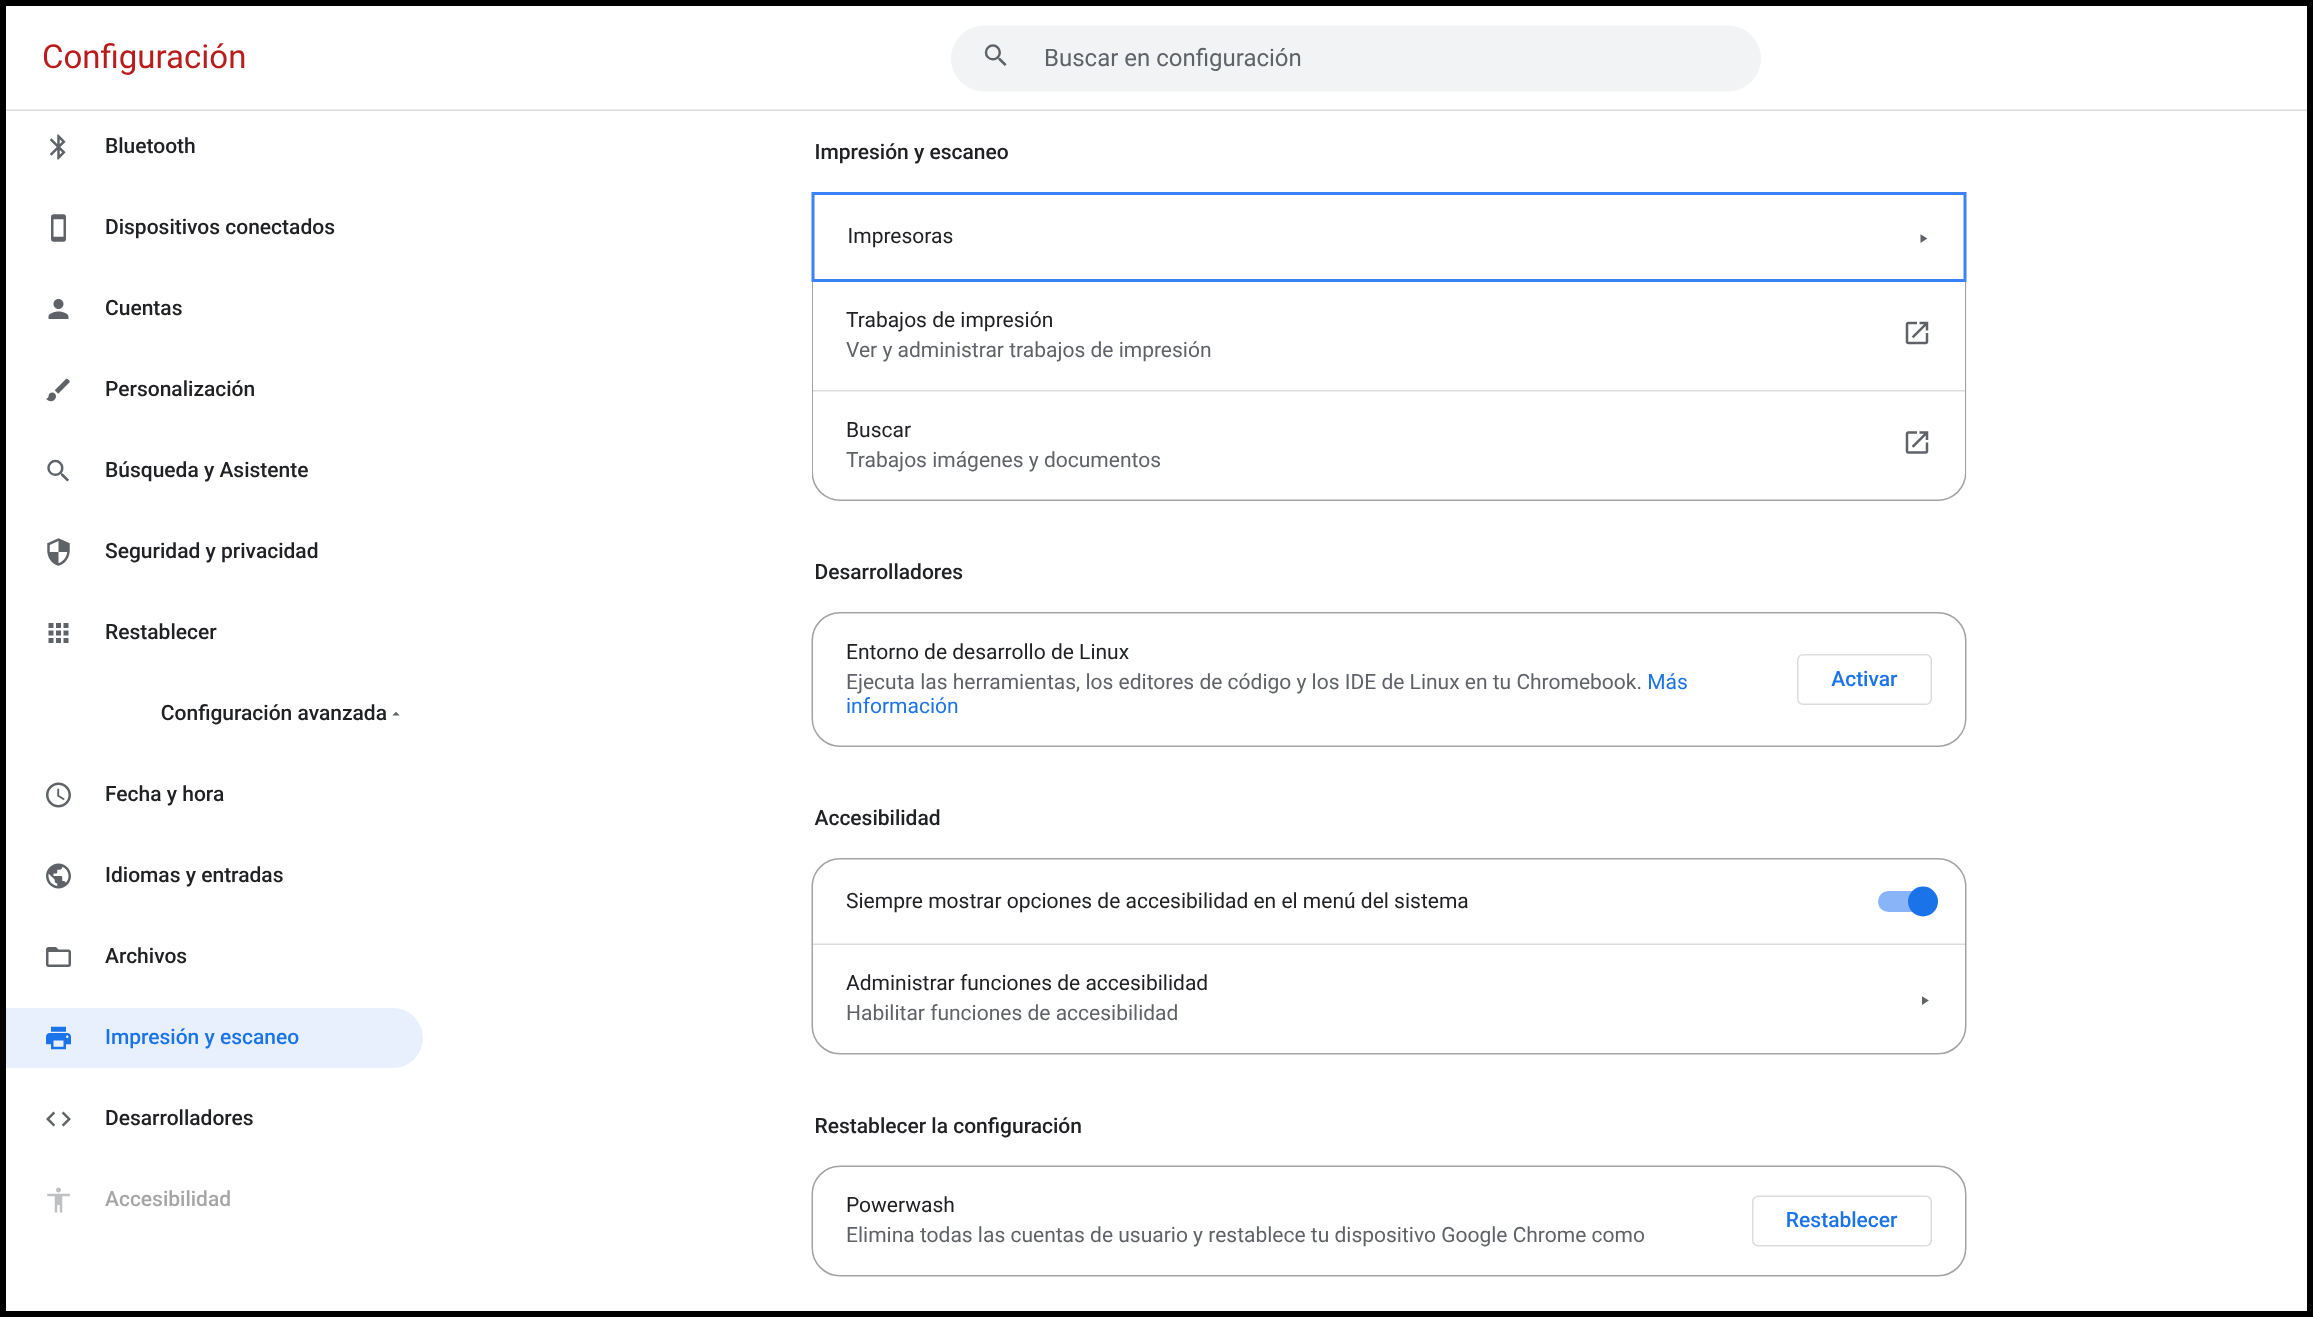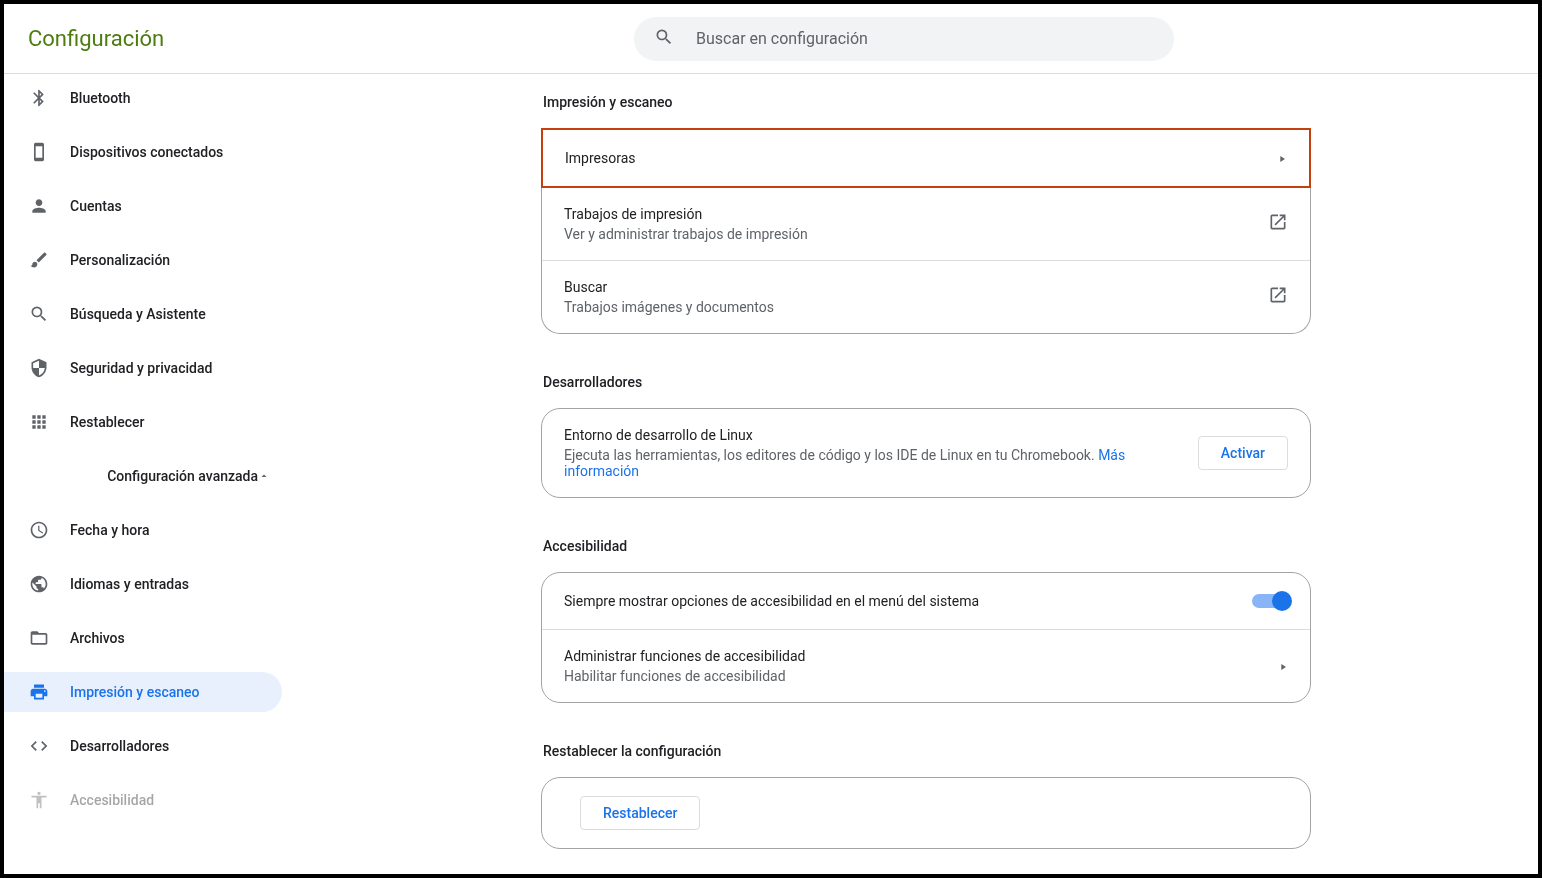--- a/index.html
+++ b/index.html
@@ -1,19 +1,19 @@
 <!DOCTYPE html>
 <html><head>
 <meta charset="utf-8">
 <style>
 * { margin: 0; padding: 0; box-sizing: border-box; font-family: 'Roboto', 'Segoe UI', Arial, sans-serif; }
 body { background: #fff; color: #202124; border: 4px solid #000; width: 1542px; height: 878px; overflow: hidden; }
 
 .header { height: 70px; display: flex; align-items: center; padding: 0 24px; border-bottom: 1px solid #dadce0; }
-.header-title { font-size: 22px; color: #4d7c0f; font-weight: 400; margin-right: auto; }
+.header-title { font-size: 22px; color: #b91c1c; font-weight: 400; margin-right: auto; }
 .search-box { background: #f1f3f4; border-radius: 24px; height: 44px; width: 540px; display: flex; align-items: center; padding: 0 20px; margin-right: 340px; }
 .search-box svg { fill: #5f6368; margin-right: 22px; }
 .search-box input { border: none; background: transparent; font-size: 16px; color: #5f6368; outline: none; flex: 1; }
 .search-box input::placeholder { color: #5f6368; }
 
 .layout { display: flex; height: calc(878px - 78px); gap: 20px; }
 .sidebar { width: 290px; padding-top: 0px; overflow-y: auto; }
 .nav-item { display: flex; align-items: center; height: 40px; padding: 0 24px; cursor: pointer; border-radius: 0 20px 20px 0; margin-right: 12px; margin-bottom: 14px; }
 .nav-item.first { margin-top: 4px; }
 .nav-item.active { background: #e8f0fe; color: #1a73e8; }
@@ -23,21 +23,21 @@
 .nav-item .label { font-size: 14px; font-weight: 500; }
 .nav-item.active .label { color: #1a73e8; }
 .nav-section { display: flex; align-items: center; justify-content: flex-end; height: 40px; padding: 0 24px; cursor: pointer; margin-bottom: 14px; margin-top: 4px; }
 .nav-section .label { font-size: 14px; font-weight: 500; color: #202124; }
 .nav-section svg { fill: #5f6368; }
 
 .main { flex: 1; overflow-y: auto; padding: 20px 0 40px 0; }
 .main-inner { width: 770px; margin: 0 auto; }
 .section-title { font-size: 14px; color: #202124; font-weight: 500; margin-bottom: 18px; padding-left: 2px; }
 .card { background: #fff; border: 1px solid #a3a3a3; border-radius: 19px; margin-bottom: 40px; }
-.card.highlighted { border: 2px solid #c2410c; border-radius: 0; }
+.card.highlighted { border: 2px solid #3b82f6; border-radius: 0; }
 .row { display: flex; align-items: center; padding: 18px 22px; min-height: 56px; cursor: pointer; }
 .row + .row { border-top: 1px solid #dadce0; }
 .row-content { flex: 1; }
 .row-title { font-size: 14px; color: #202124; }
 .row-sub { font-size: 14px; color: #5f6368; margin-top: 4px; }
 .row-sub a { color: #1a73e8; text-decoration: none; }
 .row-action { margin-left: 16px; }
 .btn { border: 1px solid #dadce0; background: #fff; color: #1a73e8; font-size: 14px; font-weight: 500; padding: 8px 22px; border-radius: 4px; cursor: pointer; }
 .arrow-right svg, .open-ext svg { fill: #5f6368; }
 
@@ -250,19 +250,23 @@
           </div>
           <span class="arrow-right"><svg width="10" height="10" viewBox="0 0 24 24">
                 <path d="M8 5v14l11-7z"></path>
               </svg></span>
         </div>
       </div>
 
       <div class="section-title">Restablecer la configuración</div>
       <div class="card" style="margin-bottom:0;">
         <div class="row">
+          <div class="row-content">
+            <div class="row-title">Powerwash</div>
+            <div class="row-sub">Elimina todas las cuentas de usuario y restablece tu dispositivo Google Chrome como</div>
+          </div>
           <div class="row-action"><button class="btn">Restablecer</button></div>
         </div>
       </div>
 
     </div>
   </div>
 </div>
 
 </body></html>

